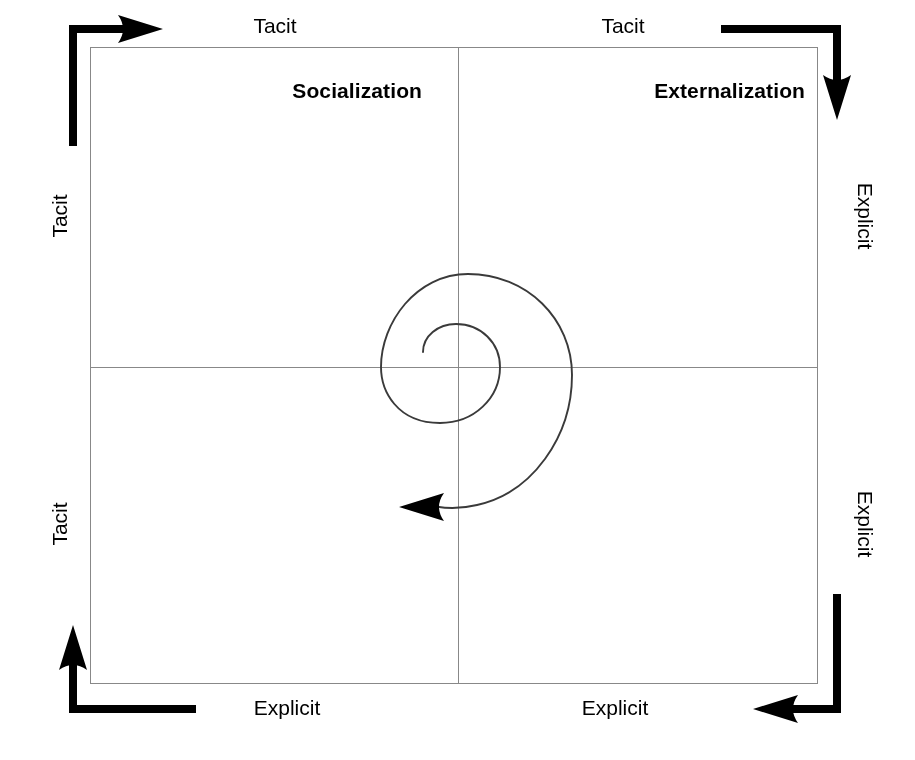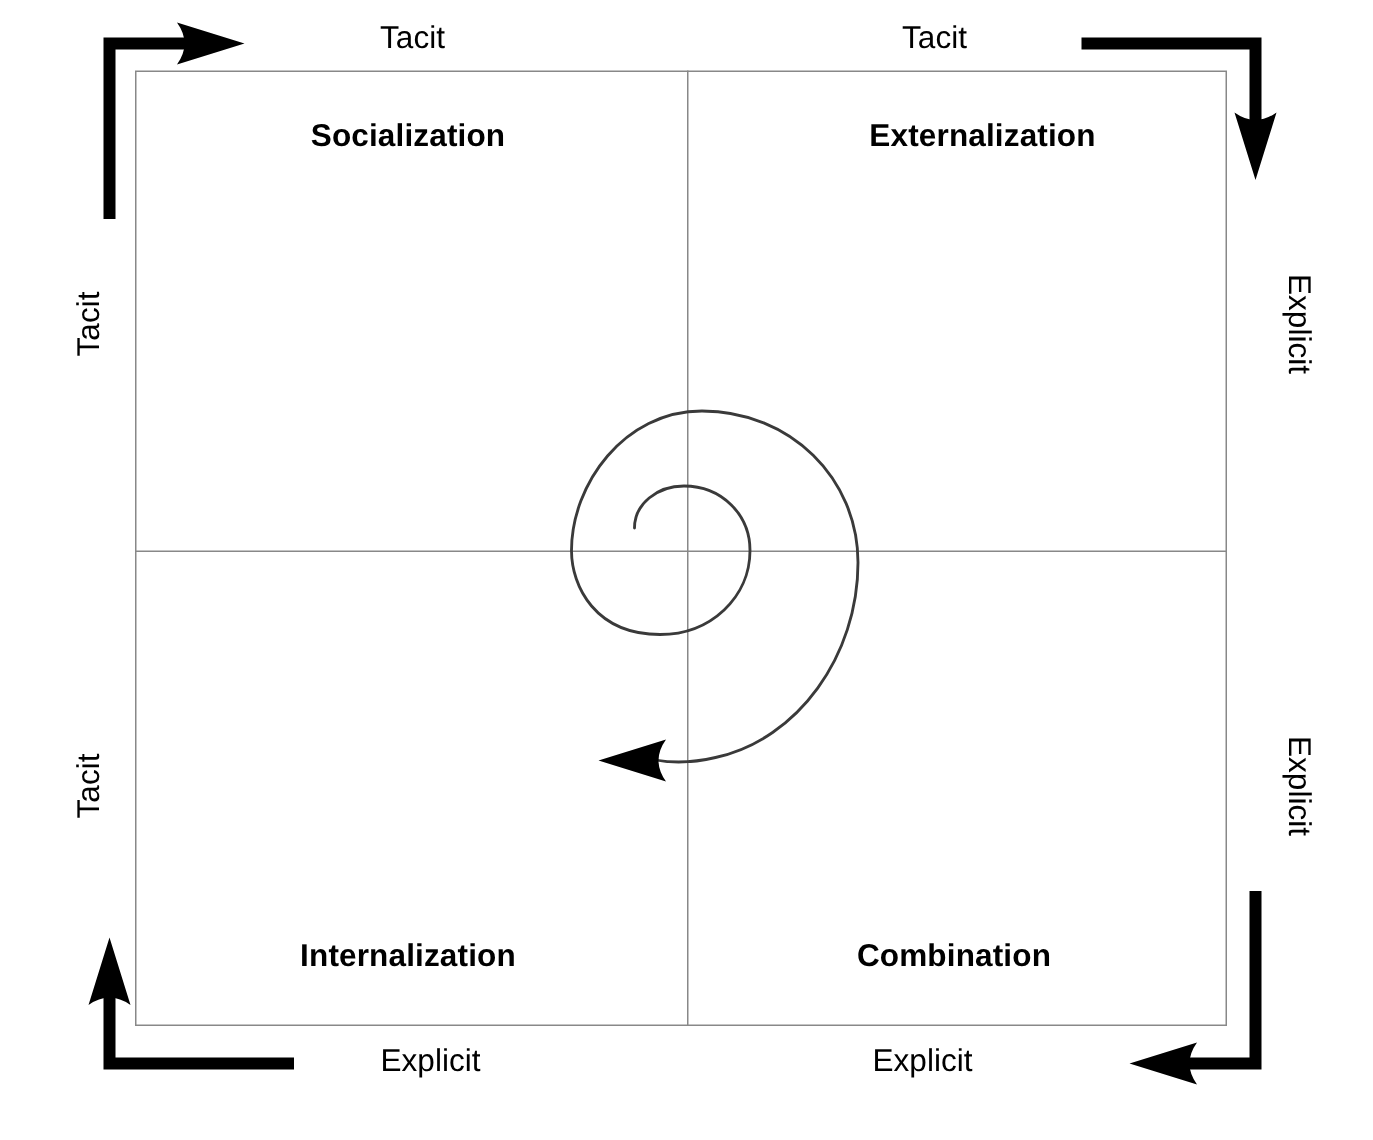--- a/index.html
+++ b/index.html
@@ -46,21 +46,21 @@
     height: 1px;
     background: #888888;
   }
   
   .quadrant-label {
     position: absolute;
     font-size: 21px;
     font-weight: bold;
     letter-spacing: 0.1px;
     white-space: nowrap;
-    text-align: center;
+    text-align: right;
     color: #000000;
   }
   #q-socialization   { left: 122px;  top: 79px;  width: 300px; }
   #q-externalization { left: 505px;  top: 79px;  width: 300px; }
   #q-internalization { left: 122px;  top: 626px; width: 300px; }
   #q-combination     { left: 486px;  top: 626px; width: 300px; }
   
   .edge-label {
     position: absolute;
     font-size: 21px;
@@ -103,22 +103,20 @@
 <body>
 
 <div id="seci-diagram">
 
   <div class="matrix-frame"></div>
   <div class="axis-line-v"></div>
   <div class="axis-line-h"></div>
 
   <div class="quadrant-label" id="q-socialization">Socialization</div>
   <div class="quadrant-label" id="q-externalization">Externalization</div>
-  <div class="quadrant-label" id="q-internalization">Internalization</div>
-  <div class="quadrant-label" id="q-combination">Combination</div>
 
   <div class="edge-label" id="edge-top-left">Tacit</div>
   <div class="edge-label" id="edge-top-right">Tacit</div>
   <div class="edge-label" id="edge-bottom-left">Explicit</div>
   <div class="edge-label" id="edge-bottom-right">Explicit</div>
 
   <div class="edge-label-vert rot-ccw" id="edge-left-top">Tacit</div>
   <div class="edge-label-vert rot-ccw" id="edge-left-bottom">Tacit</div>
   <div class="edge-label-vert rot-cw" id="edge-right-top">Explicit</div>
   <div class="edge-label-vert rot-cw" id="edge-right-bottom">Explicit</div>

